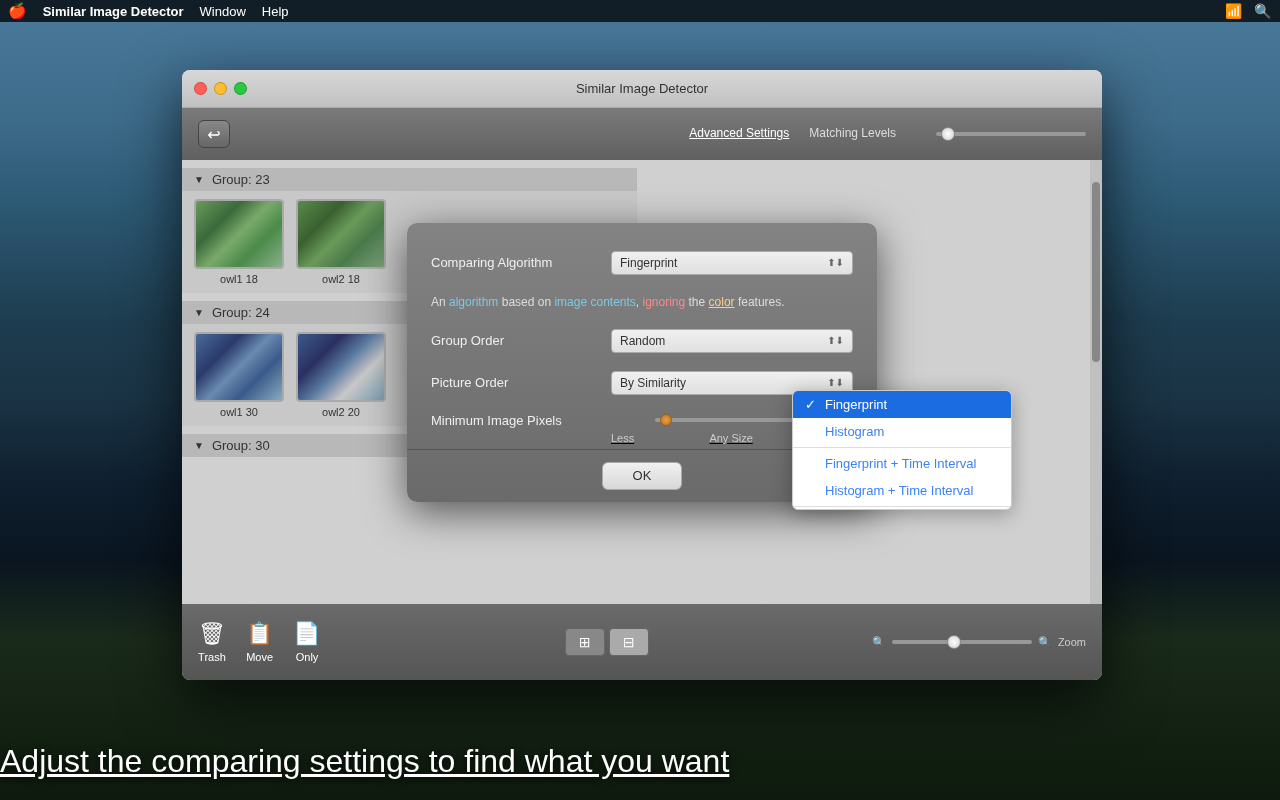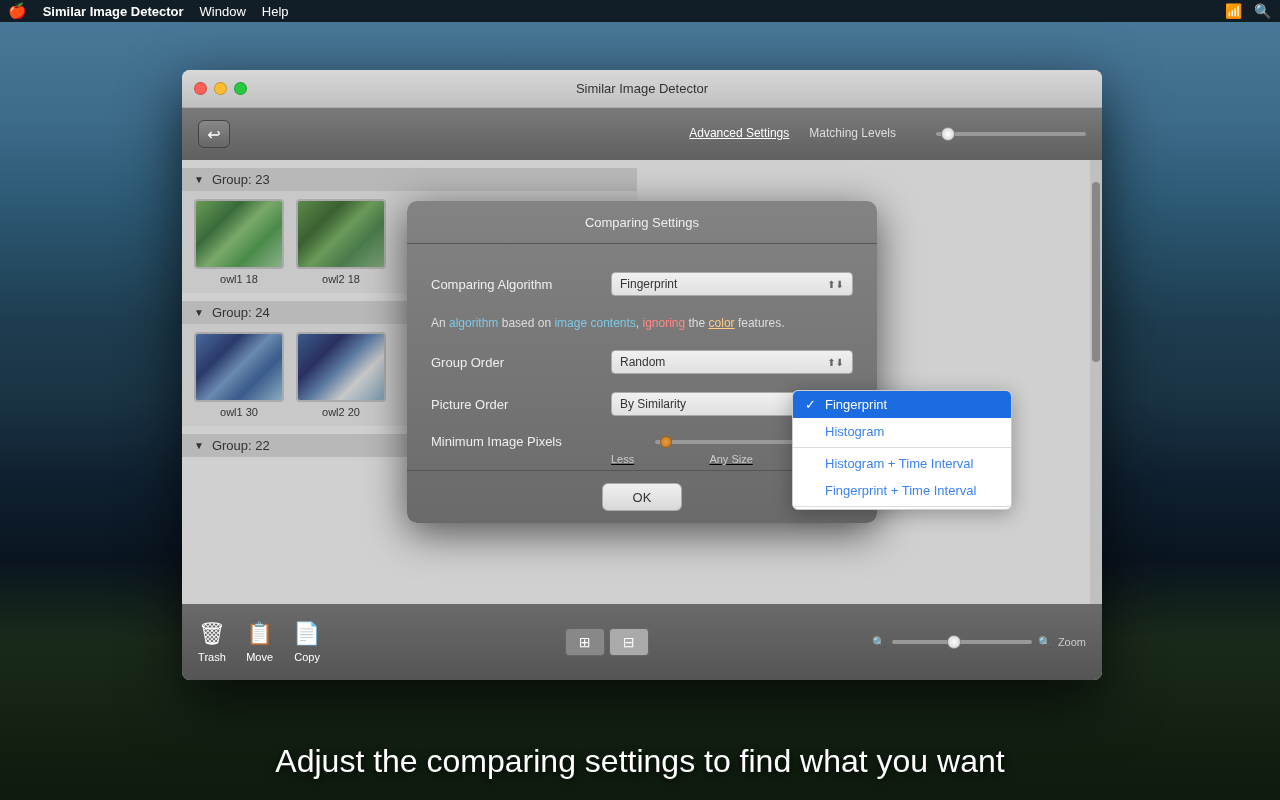--- a/index.html
+++ b/index.html
@@ -522,25 +522,26 @@
       background: #ddd;
       margin: 2px 0;
     }
 
     
     .caption-text {
       position: absolute;
       bottom: 20px;
       left: 0;
       right: 0;
-      text-align: center;
+      text-align: left;
       font-size: 32px;
       color: white;
       font-weight: 300;
       text-shadow: 0 2px 8px rgba(0,0,0,0.8);
+      text-decoration: underline;
     }
 
     
     .wifi-icon { font-size: 14px; }
     .search-icon { font-size: 14px; }
   </style>
 </head>
 <body>
 
 <div class="desktop-bg"></div>
@@ -616,35 +617,32 @@
           <div class="image-item">
             <div class="image-thumb img-owl2-20"></div>
             <span class="image-label">owl2 20</span>
           </div>
         </div>
       </div>
 
       <div class="group-section">
         <div class="group-header">
           <span class="group-triangle">▼</span>
-          <span>Group: 22</span>
+          <span>Group: 30</span>
           <span class="group-badge">2</span>
         </div>
       </div>
     </div>
 
     <div class="scrollbar">
       <div class="scrollbar-thumb"></div>
     </div>
 
     <div class="modal-overlay">
       <div class="dialog">
-        <div class="dialog-header">
-          <span class="dialog-title">Comparing Settings</span>
-        </div>
         <div class="dialog-body">
 
           <div class="dialog-row">
             <span class="dialog-row-label">Comparing Algorithm</span>
             <div class="dialog-select">
               <span class="dialog-select-text">Fingerprint</span>
               <span class="dialog-select-arrow">⬆⬇</span>
             </div>
           </div>
 
@@ -697,43 +695,43 @@
         <span class="check-mark">✓</span>
         <span>Fingerprint</span>
       </div>
       <div class="dropdown-item">
         <span class="check-mark"></span>
         <span>Histogram</span>
       </div>
       <div class="dropdown-divider"></div>
       <div class="dropdown-item">
         <span class="check-mark"></span>
-        <span>Histogram + Time Interval</span>
+        <span>Fingerprint + Time Interval</span>
       </div>
       <div class="dropdown-item">
         <span class="check-mark"></span>
-        <span>Fingerprint + Time Interval</span>
+        <span>Histogram + Time Interval</span>
       </div>
       <div class="dropdown-divider"></div>
     </div>
 
   </div>
 
   <div class="bottom-toolbar">
     <div class="bottom-action">
       <span class="bottom-action-icon">🗑</span>
       <span class="bottom-action-label">Trash</span>
     </div>
     <div class="bottom-action">
       <span class="bottom-action-icon">📋</span>
       <span class="bottom-action-label">Move</span>
     </div>
     <div class="bottom-action">
       <span class="bottom-action-icon">📄</span>
-      <span class="bottom-action-label">Copy</span>
+      <span class="bottom-action-label">Only</span>
     </div>
 
     <div class="view-switcher">
       <div class="view-btn">⊞</div>
       <div class="view-btn active">⊟</div>
     </div>
 
     <div class="zoom-area">
       <span>🔍</span>
       <div class="zoom-slider">

